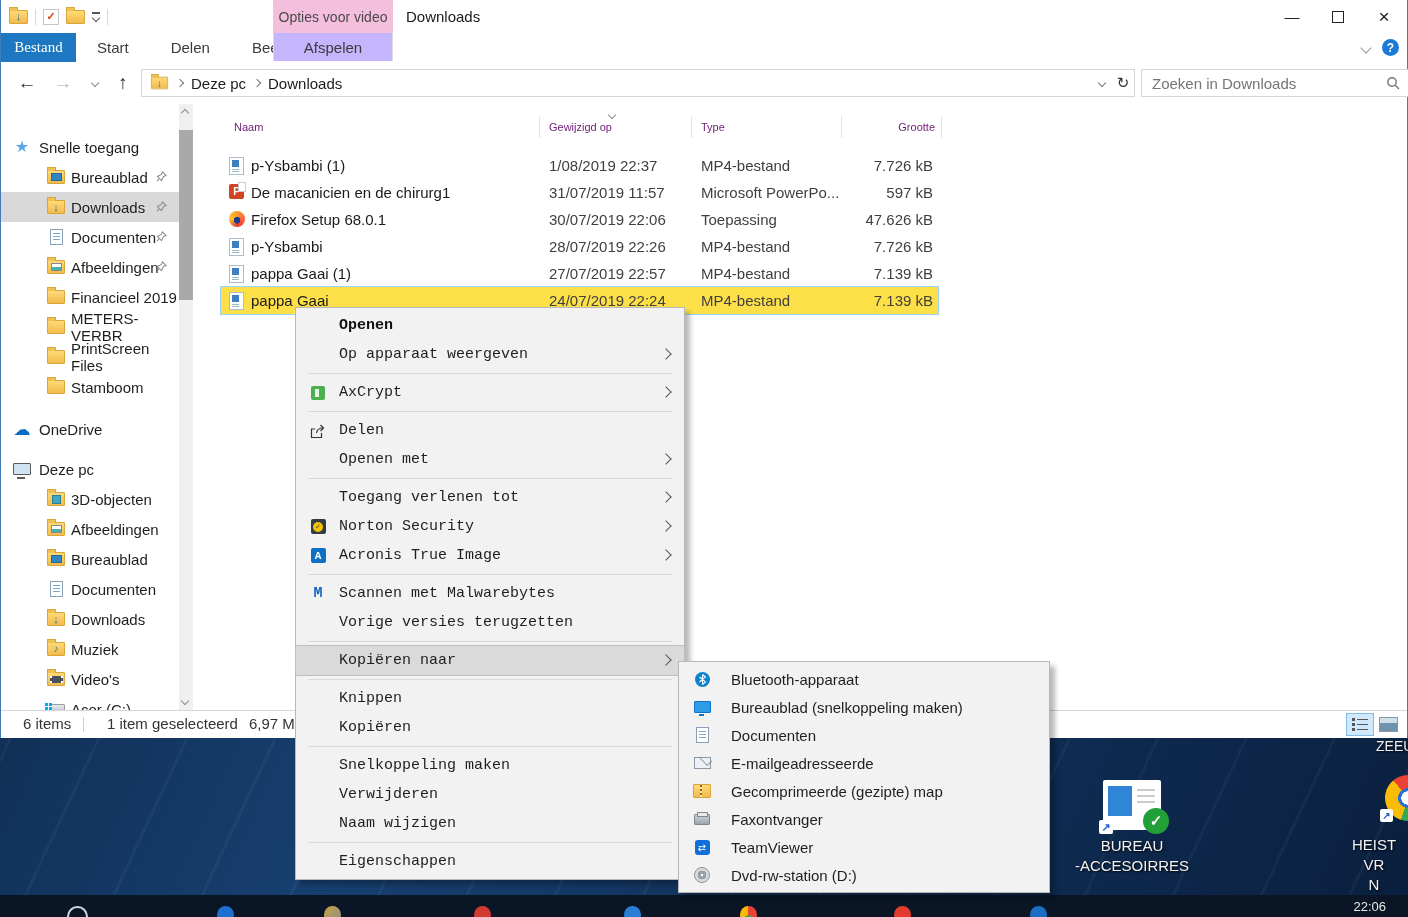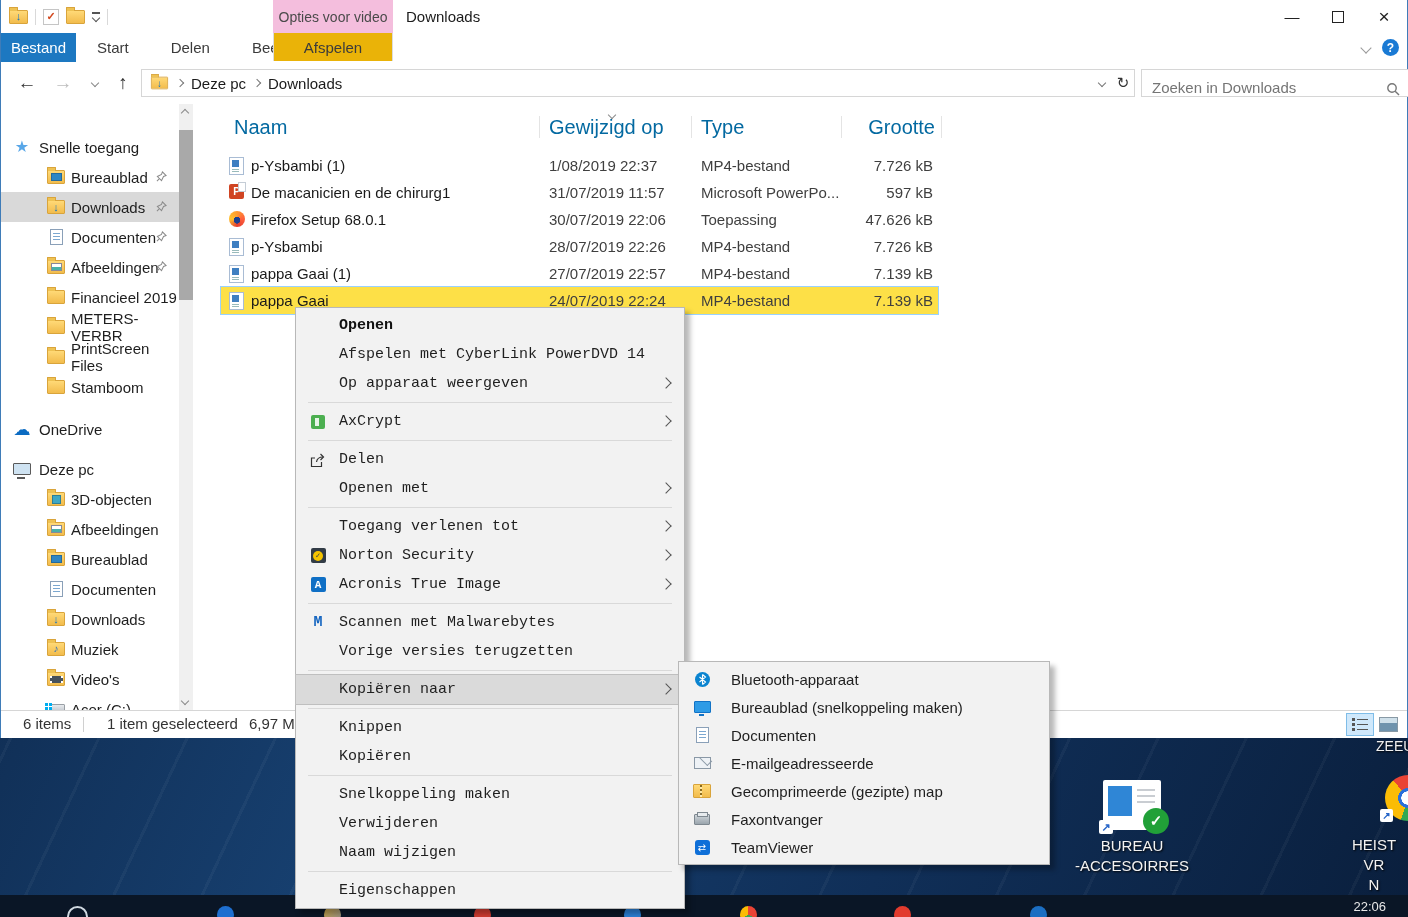--- a/index.html
+++ b/index.html
@@ -33,37 +33,37 @@
   .chev.small{width:5px;height:5px;}
   .ctx-group{position:absolute;left:272px;top:0;width:120px;height:33px;background:#f4bedd;
     display:flex;align-items:center;justify-content:center;font-size:14px;color:#4a4a4a;}
   .win-title{position:absolute;left:405px;top:8px;font-size:15px;color:#1b1b1b;}
   .win-controls{position:absolute;right:0;top:0;height:33px;display:flex;}
   .wc{width:46px;height:33px;display:flex;align-items:center;justify-content:center;color:#222;font-size:15px;}
   .wc .maxbox{width:10px;height:10px;border:1px solid #222;}
   
   .tabrow{position:absolute;left:0;top:33px;width:100%;height:29px;background:#fff;border-bottom:1px solid #d9d9d9;display:flex;}
   .tab{padding:0 21px;display:flex;align-items:center;font-size:15px;color:#3b3b3b;}
-  .tab.file{background:#1d78c1;color:#fff;width:33px;justify-content:center;}
-  .tab.play{position:absolute;left:272px;top:0;width:118px;height:28px;background:#eab308;
+  .tab.file{background:#1d78c1;color:#fff;width:33px;justify-content:center;font-family:Liberation Serif, serif;}
+  .tab.play{position:absolute;left:272px;top:0;width:118px;height:28px;background:#c4b5fd;
     border-left:1px solid #dcdcdc;border-right:1px solid #dcdcdc;justify-content:center;padding:0;}
   .ribbon-right{position:absolute;right:8px;top:0;height:29px;display:flex;align-items:center;gap:12px;}
   .help-circle{width:17px;height:17px;border-radius:50%;background:#1a7ad4;color:#fff;font-size:12px;
     font-weight:bold;display:flex;align-items:center;justify-content:center;}
   
   .addr-row{position:absolute;left:0;top:62px;width:100%;height:42px;background:#fff;}
   .nav-arrow{position:absolute;top:0;height:42px;display:flex;align-items:center;justify-content:center;font-size:19px;}
   .breadcrumb{position:absolute;left:140px;top:7px;width:950px;height:26px;border:1px solid #d6d6d6;
     display:flex;align-items:center;gap:8px;padding-left:8px;font-size:15px;color:#1b1b1b;background:#fff;}
   .bc-chevbox{position:absolute;left:1091px;top:7px;width:20px;height:26px;border:1px solid #d6d6d6;border-left:none;
     display:flex;align-items:center;justify-content:center;background:#fff;}
   .refreshbox{position:absolute;left:1111px;top:7px;width:22px;height:26px;border:1px solid #d6d6d6;border-left:none;
     display:flex;align-items:center;justify-content:center;background:#fff;font-size:15px;color:#333;}
   .searchbox{position:absolute;left:1140px;top:7px;width:256px;height:26px;border:1px solid #d6d6d6;background:#fff;
-    display:flex;align-items:flex-end;font-size:15px;color:#757575;padding-left:10px;}
+    display:flex;align-items:center;font-size:15px;color:#757575;padding-left:10px;}
   .searchbox svg{position:absolute;right:8px;}
   
   .main{position:absolute;left:0;top:104px;width:100%;height:606px;background:#fff;}
   
   .sidebar{position:absolute;left:0;top:0;width:178px;height:606px;overflow:hidden;padding-top:28px;box-sizing:border-box;}
   .side-item{height:30px;display:flex;align-items:center;font-size:15px;color:#1e1e1e;position:relative;}
   .side-item .ico{position:absolute;display:flex;align-items:center;justify-content:center;width:18px;}
   .side-item.lvl0 .ico{left:12px;} .side-item.lvl0 .lbl{margin-left:38px;}
   .side-item.lvl1 .ico{left:46px;} .side-item.lvl1 .lbl{margin-left:70px;}
   .side-item.sel{background:#d9d9d9;}
@@ -85,21 +85,21 @@
   .drive-ico::after{content:"";position:absolute;left:-4px;top:-2px;width:7px;height:7px;
     background:
       linear-gradient(#fff,#fff) 3px 0/1px 7px no-repeat,
       linear-gradient(#fff,#fff) 0 3px/7px 1px no-repeat,#00adef;}
   .scrollbar{position:absolute;left:178px;top:0;width:14px;height:606px;background:#f0f0f0;}
   .scrollbar .thumb{position:absolute;left:0;top:26px;width:14px;height:170px;background:#a9a9a9;}
   .scrollbar .up,.scrollbar .down{position:absolute;left:3px;}
   .scrollbar .up{top:6px;} .scrollbar .down{bottom:6px;}
   
   .filelist{position:absolute;left:210px;top:0;right:0;height:606px;}
-  .cols{position:absolute;left:0;top:6px;height:34px;width:100%;font-size:20px;color:#0369a1;}
+  .cols{position:absolute;left:0;top:6px;height:34px;width:100%;font-size:11px;color:#701a75;}
   .col{position:absolute;top:0;height:34px;display:flex;align-items:center;}
   .colsep{position:absolute;top:6px;width:1px;height:22px;background:#e4e4e4;}
   .sortchev{position:absolute;left:398px;top:2px;}
   .rows{position:absolute;left:10px;top:48px;width:717px;}
   .frow{position:relative;height:27px;font-size:15px;color:#3f3f3f;}
   .frow .fico{position:absolute;left:8px;top:5px;}
   .frow .c-name{position:absolute;left:30px;width:290px;line-height:27px;color:#1a1a1a;white-space:nowrap;overflow:hidden;}
   .frow .c-date{position:absolute;left:328px;width:150px;line-height:27px;}
   .frow .c-type{position:absolute;left:480px;width:150px;line-height:27px;}
   .frow .c-size{position:absolute;right:5px;line-height:27px;text-align:right;}
@@ -511,23 +511,20 @@
       <span class="thumbpic"></span>
     </div>
   </div>
 </div>
 
 <div class="menu">
   <div class="mi bold">
     <span>Openen</span>
   </div>
   <div class="mi">
-    <span>Afspelen met CyberLink PowerDVD 14</span>
-  </div>
-  <div class="mi">
     <span>Op apparaat weergeven</span>
     <span class="mi-arrow chev right"></span>
   </div>
   <div class="msep"></div>
   <div class="mi">
     <span class="mi-ico">
         <span class="ax-ico"></span>
       </span>
     <span>AxCrypt</span>
     <span class="mi-arrow chev right"></span>
@@ -649,20 +646,26 @@
     <span class="mi-ico">
         <span class="fax-ico"></span>
       </span>
     <span>Faxontvanger</span>
   </div>
   <div class="smi">
     <span class="mi-ico">
         <span class="tv-ico">⇄</span>
       </span>
     <span>TeamViewer</span>
+  </div>
+  <div class="smi">
+    <span class="mi-ico">
+        <span class="dvd-ico"></span>
+      </span>
+    <span>Dvd-rw-station (D:)</span>
   </div>
 </div>
 
 <div class="zeeu">ZEEU</div>
 
 <div class="bureau">
   <div class="bureau-ico">
     <span class="pane"></span>
     <span class="lines"><i></i><i></i><i></i></span>
     <span class="checkball">✓</span>

